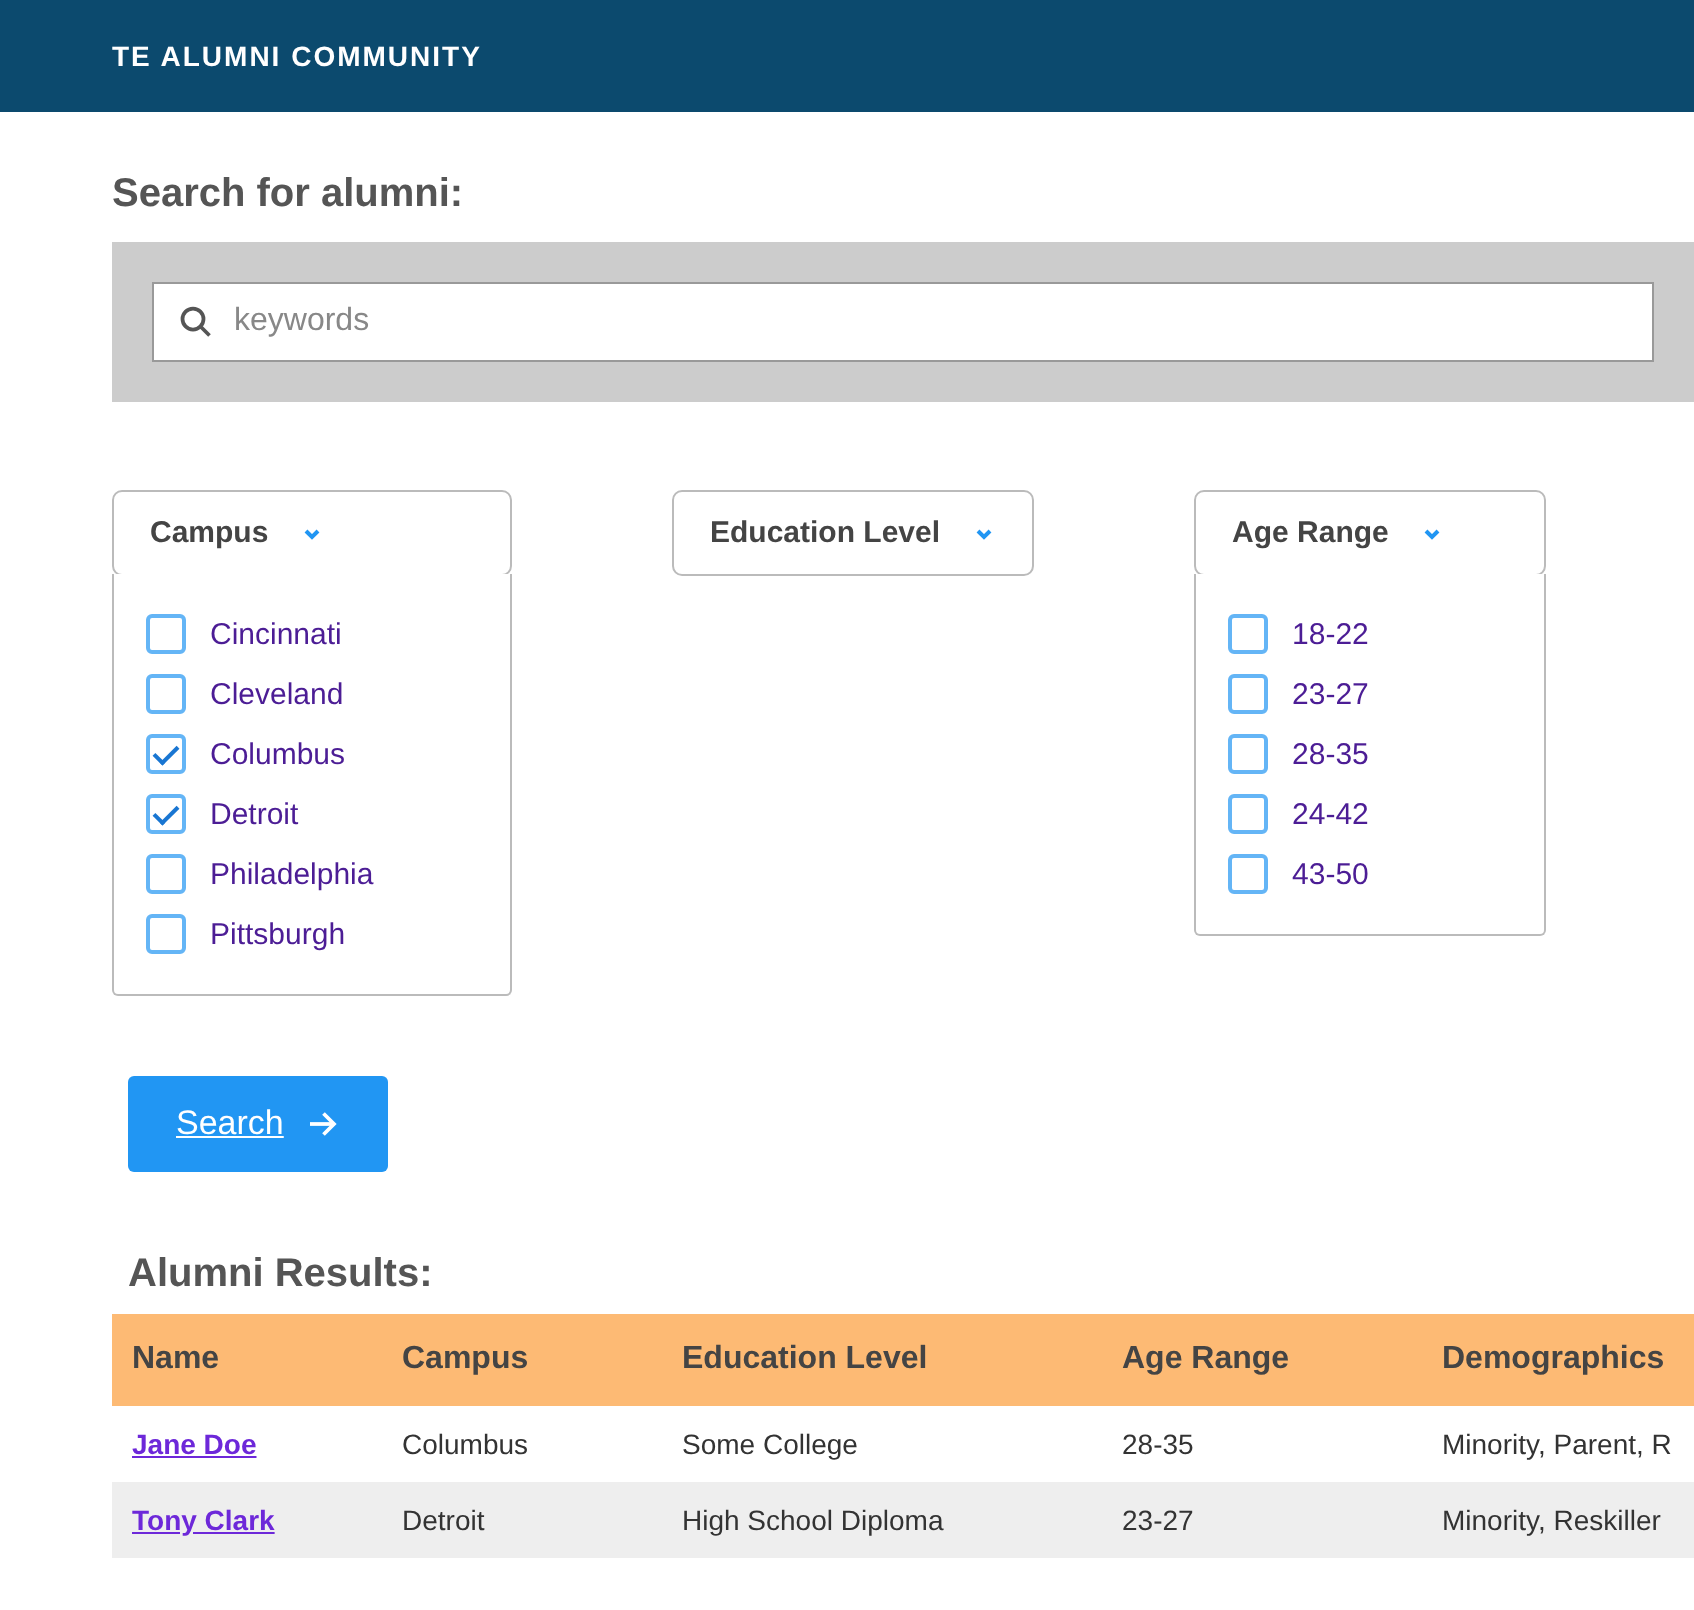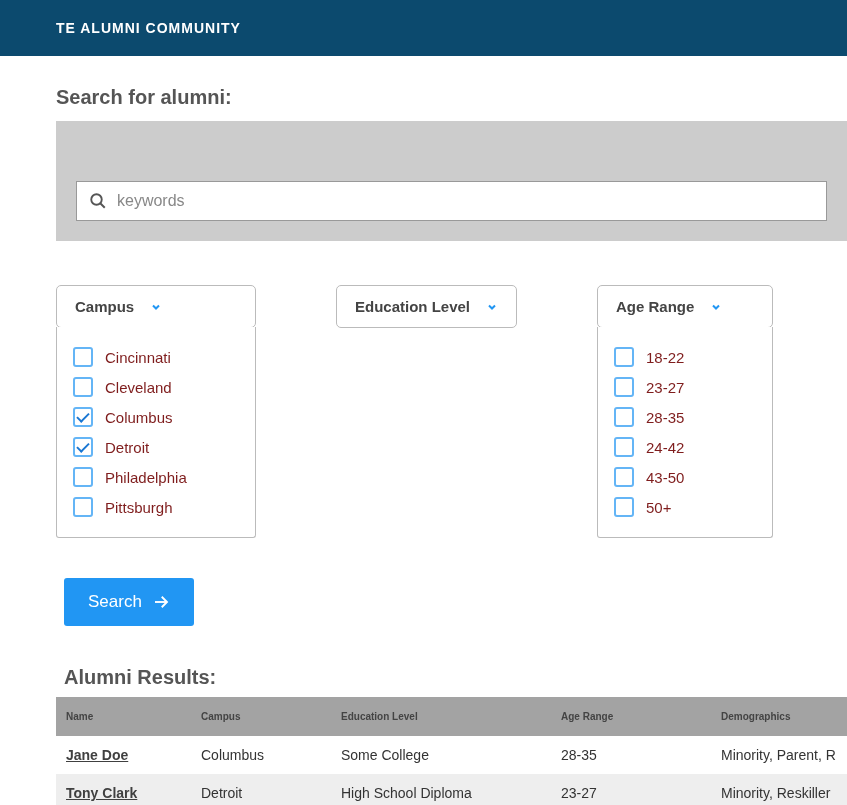--- a/index.html
+++ b/index.html
@@ -30,21 +30,20 @@
       padding: 20px;
       margin-right: -56px;
     }
     
     .search-input-wrapper {
       background: white;
       border: 1px solid #999;
       display: flex;
       align-items: center;
       padding: 10px 12px;
-      margin-top: 40px;
     }
     
     .search-icon {
       width: 18px;
       height: 18px;
       margin-right: 10px;
       color: #555;
     }
     
     .search-input {
@@ -119,35 +118,36 @@
       width: 10px;
       height: 5px;
       border: 2.5px solid #1976D2;
       border-top: none;
       border-right: none;
       transform: rotate(-45deg) translate(1px, -1px);
     }
     
     .checkbox-label {
       font-size: 15px;
-      color: #7f1d1d;
+      color: #4c1d95;
     }
     
     .search-button {
       background: #2196F3;
       color: white;
       border: none;
       border-radius: 3px;
       padding: 14px 24px;
       font-size: 17px;
       cursor: pointer;
       display: inline-flex;
       align-items: center;
       gap: 10px;
       margin-left: 8px;
+      text-decoration: underline;
     }
     
     .arrow-icon {
       width: 18px;
       height: 18px;
     }
     
     .results-title {
       font-size: 20px;
       font-weight: bold;
@@ -158,38 +158,38 @@
     }
     
     .results-table {
       width: calc(100% + 56px);
       border-collapse: collapse;
       margin-right: -56px;
     }
     
     .results-table th {
       text-align: left;
-      background: #a3a3a3;
+      background: #fdba74;
       padding: 14px 10px;
-      font-size: 10px;
+      font-size: 16px;
       font-weight: bold;
       color: #444;
     }
     
     .results-table td {
       padding: 11px 10px;
       font-size: 14px;
       color: #333;
     }
     
     .results-table tr:nth-child(odd) td { background: white; }
     .results-table tr:nth-child(even) td { background: #eee; }
     
     .name-link {
-      color: #404040;
+      color: #6d28d9;
       font-weight: bold;
       text-decoration: underline;
       cursor: pointer;
     }
     
     .age-dropdown { width: 176px; }
     .campus-dropdown { width: 200px; }
   </style>
 </head>
 <body>
@@ -277,24 +277,20 @@
           <div class="checkbox"></div>
           <span class="checkbox-label">28-35</span>
         </div>
         <div class="checkbox-item">
           <div class="checkbox"></div>
           <span class="checkbox-label">24-42</span>
         </div>
         <div class="checkbox-item">
           <div class="checkbox"></div>
           <span class="checkbox-label">43-50</span>
-        </div>
-        <div class="checkbox-item">
-          <div class="checkbox"></div>
-          <span class="checkbox-label">50+</span>
         </div>
       </div>
     </div>
 
   </div>
   
   <button class="search-button">
     <span>Search</span>
     <svg class="arrow-icon" viewBox="0 0 24 24" fill="none" stroke="currentColor" stroke-width="2.5">
       <line x1="4" y1="12" x2="20" y2="12"></line>

